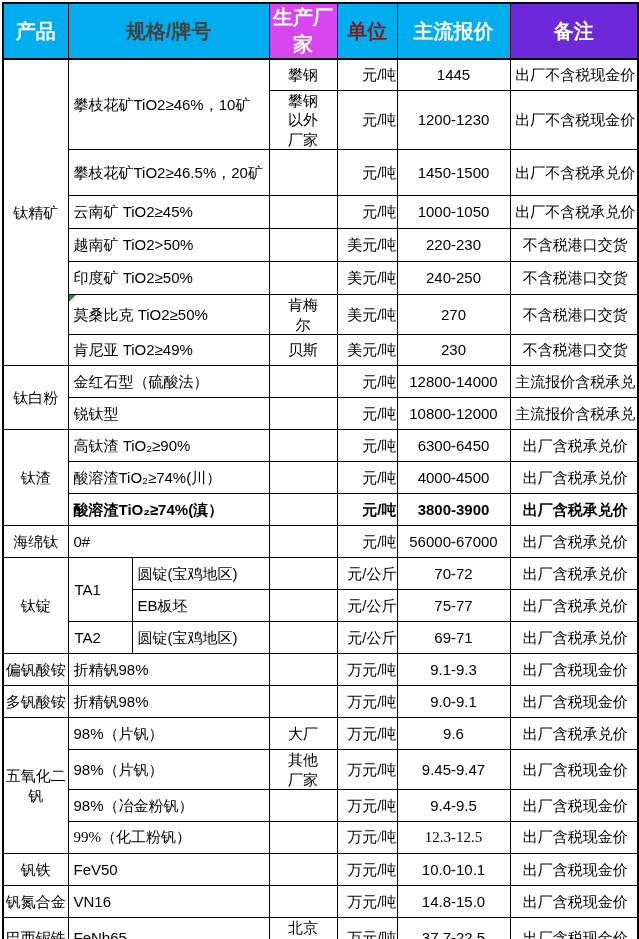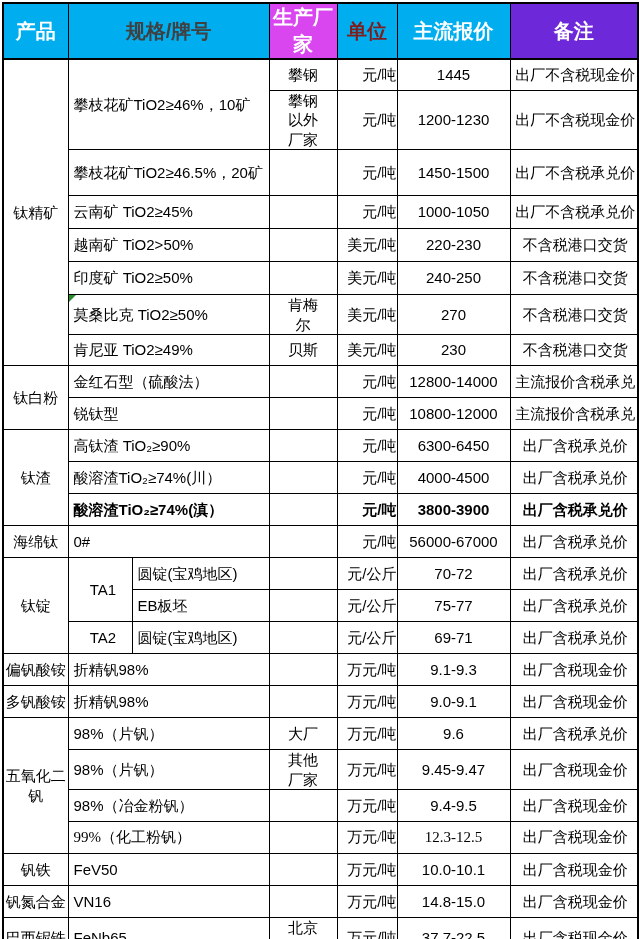--- a/index.html
+++ b/index.html
@@ -29,21 +29,21 @@
     border:1px solid #000;
     font-size:15px;
     vertical-align:middle;
     overflow:hidden;
     position:relative;
     line-height:1.3;
     padding:0;
   }
   .c-product{text-align:center;padding:0 1px;}
   .c-spec{text-align:left;padding:1px 2px 1px 5px;}
-  .c-grade{text-align:center;padding-left:6px;margin-left:25px;}
+  .c-grade{text-align:left;padding-left:6px;margin-left:25px;}
   .c-form{text-align:left;padding-left:5px;}
   .c-manu{text-align:center;padding:0 16px;}
   .c-unit{text-align:right;padding-left:3px;}
   .c-price{text-align:center;}
   .c-note{text-align:center;padding-left:3px;}
   .comment-flag{
     position:absolute;top:0;left:0;width:0;height:0;
     border-top:7px solid #2E8B2E;
     border-right:7px solid transparent;
   }

